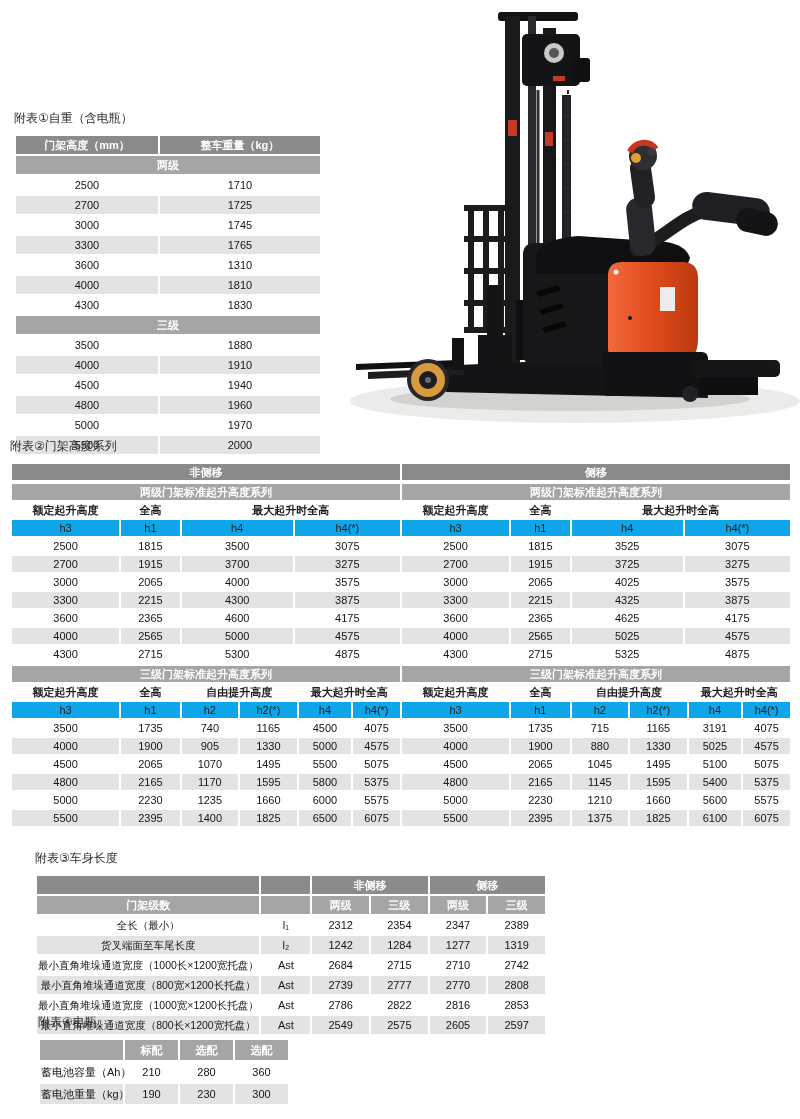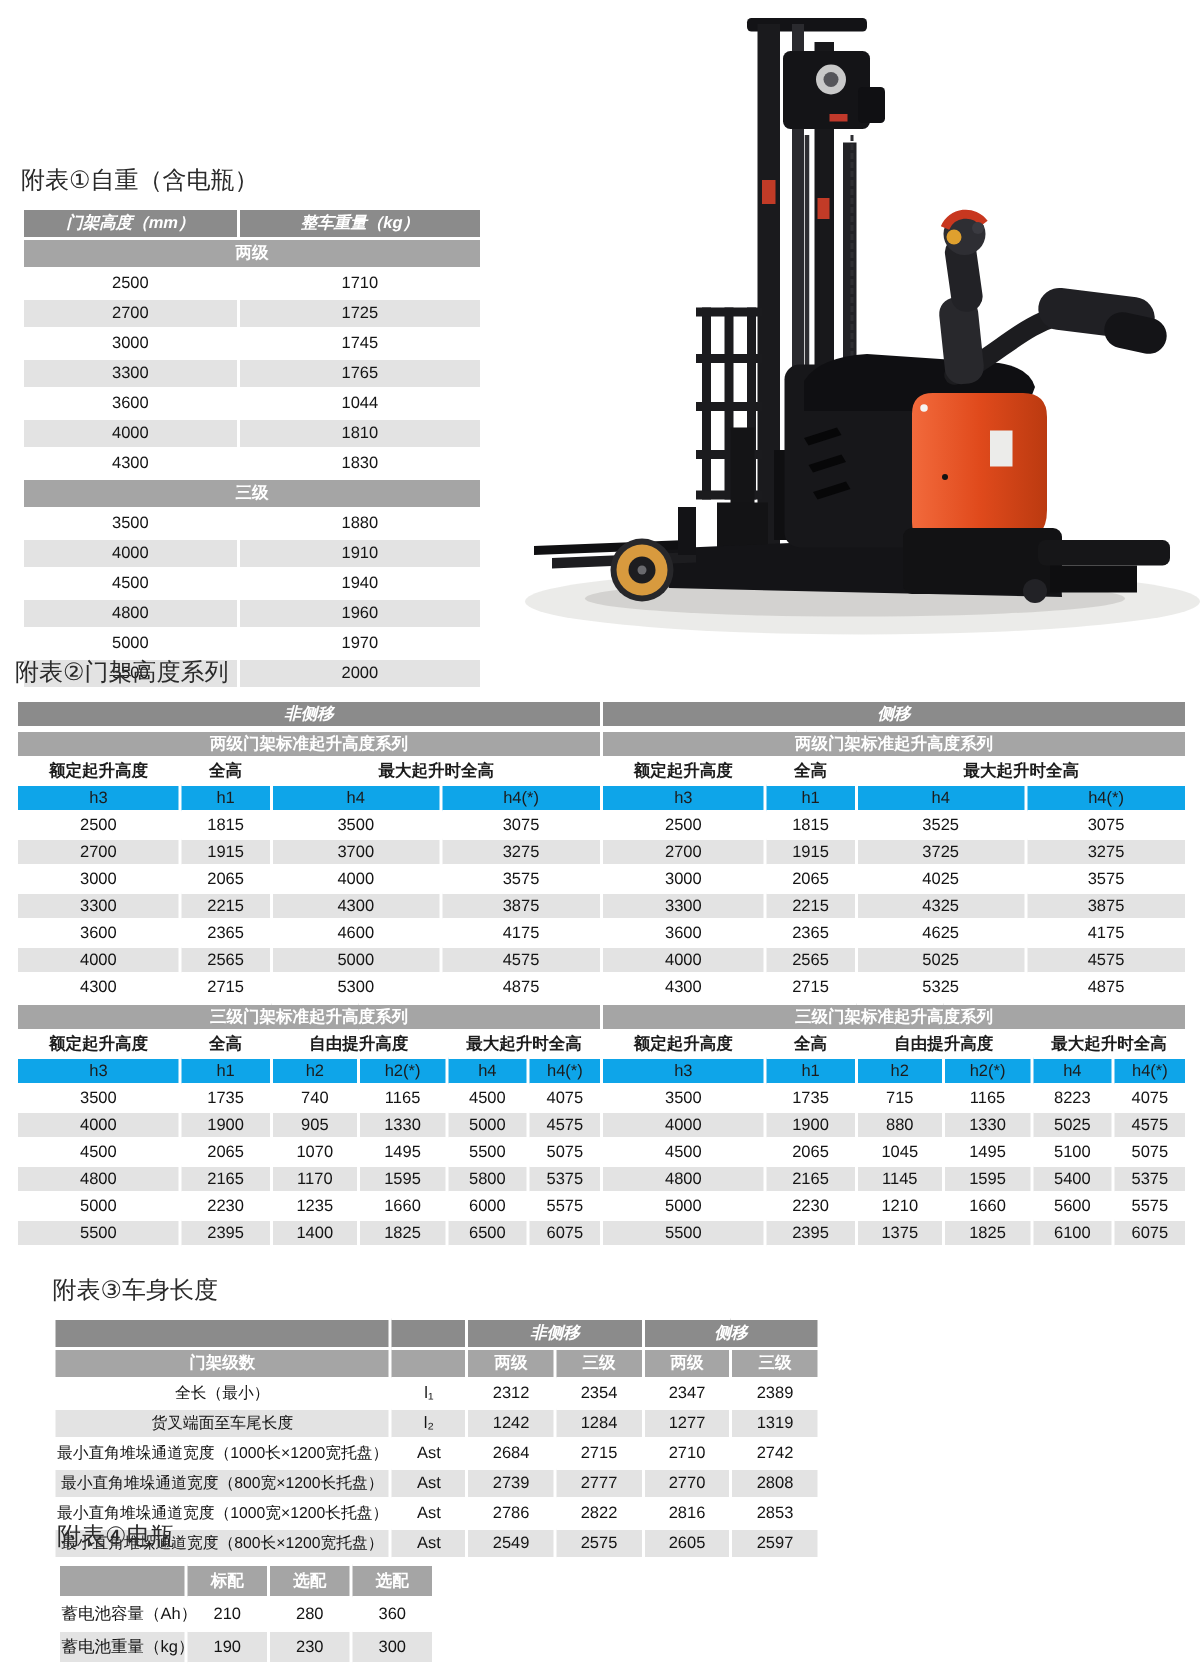--- a/index.html
+++ b/index.html
@@ -2,29 +2,29 @@
 <html><head>
 <meta charset="utf-8">
 <style>
   * { margin:0; padding:0; box-sizing:border-box; }
   html,body { background:#fff; }
   #page {
     position:relative; width:800px; height:1119px; background:#ffffff; overflow:hidden;
     font-family:"Liberation Sans","DejaVu Sans",sans-serif; color:#1c1c1c;
   }
   .block { position:absolute; }
-  .title { font-size:16px; color:#2b2b2b; margin-bottom:7px; }
+  .title { font-size:12px; color:#2b2b2b; margin-bottom:7px; }
   table.spec { border-collapse:collapse; width:100%; table-layout:fixed; }
   .spec th, .spec td {
     border:2px solid #ffffff; font-size:11px; text-align:center;
     padding:2px 1px; line-height:14px; white-space:nowrap;
   }
   .spec td { color:#141414; background:#ffffff; }
   tbody[data-rows] tr:nth-child(even) td { background:#e3e3e3; }
-  .h-dark th  { background:#8b8b8b; color:#ffffff; font-weight:bold;font-style:italic; }
+  .h-dark th  { background:#8b8b8b; color:#ffffff; font-weight:bold; }
   .h-mid th   { background:#a5a5a5; color:#ffffff; font-weight:bold; }
   .h-white th { background:#ffffff; color:#1c1c1c; font-weight:bold; }
   .h-light th { background:#0ea5e9; color:#1c1c1c; font-weight:normal; }
   #t1 { left:14px;  top:110px;  width:308px; }
   #t2 { left:10px;  top:438px;  width:782px; }
   #t3 { left:35px;  top:814px;  width:512px;margin-top:36px; }
   #t4 { left:38px;  top:1014px; width:252px; }
   #t2 .spec th, #t2 .spec td { line-height:12px; padding:2px 1px; }
   #t3 td:first-child { font-size:10.5px; }
   #t4 .spec th, #t4 .spec td { padding:3px 1px; }
@@ -152,21 +152,21 @@
           <tr>
             <td>3000</td>
             <td>1745</td>
           </tr>
           <tr>
             <td>3300</td>
             <td>1765</td>
           </tr>
           <tr>
             <td>3600</td>
-            <td>1044</td>
+            <td>1310</td>
           </tr>
           <tr>
             <td>4000</td>
             <td>1810</td>
           </tr>
           <tr>
             <td>4300</td>
             <td>1830</td>
           </tr>
         </tbody>
@@ -376,21 +376,21 @@
             <td>3500</td>
             <td>1735</td>
             <td>740</td>
             <td>1165</td>
             <td>4500</td>
             <td>4075</td>
             <td>3500</td>
             <td>1735</td>
             <td>715</td>
             <td>1165</td>
-            <td>8223</td>
+            <td>3191</td>
             <td>4075</td>
           </tr>
           <tr>
             <td>4000</td>
             <td>1900</td>
             <td>905</td>
             <td>1330</td>
             <td>5000</td>
             <td>4575</td>
             <td>4000</td>

